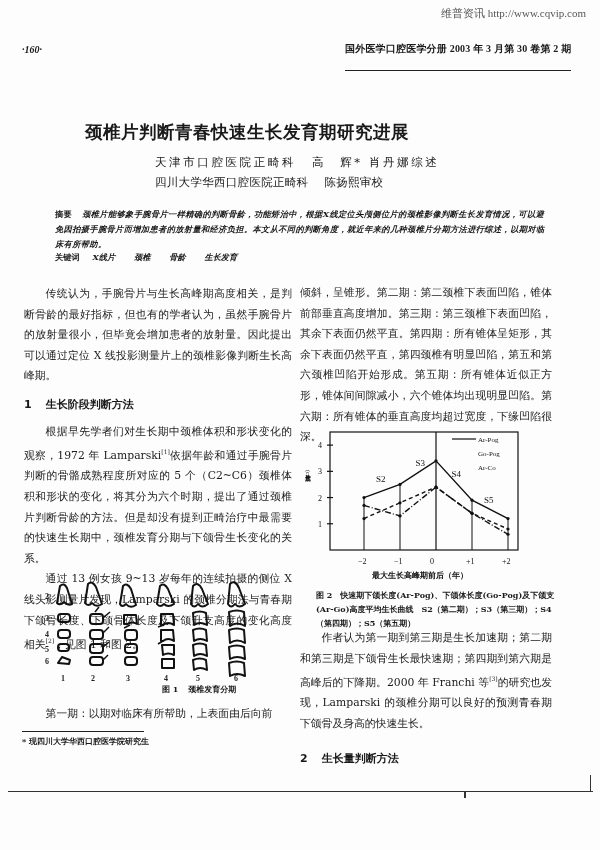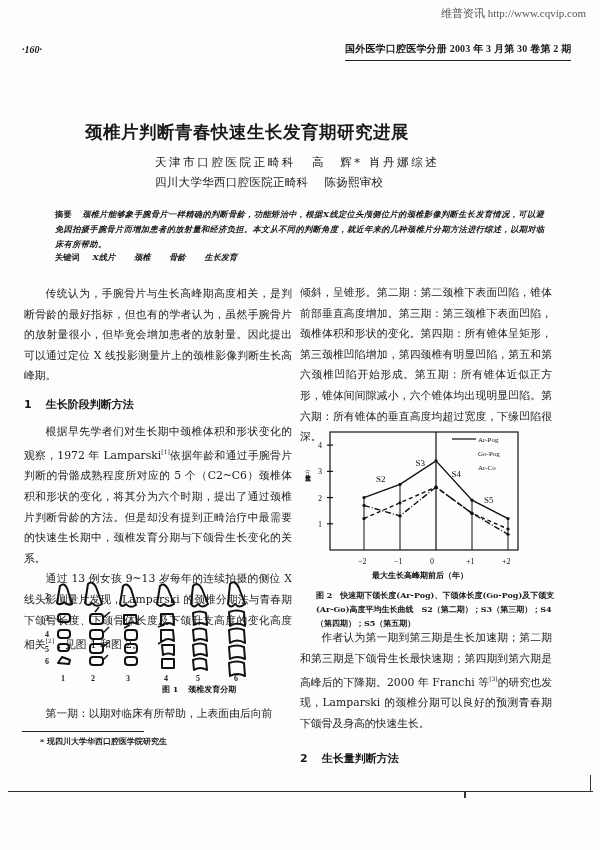--- a/index.html
+++ b/index.html
@@ -4,21 +4,21 @@
 <style>
   html, body { margin: 0; padding: 0; }
   body {
     width: 600px; height: 850px; position: relative; overflow: hidden;
     background: #fdfdfd; color: #1a1a1a;
     font-family: "DejaVu Serif", "Liberation Serif", serif;
   }
   .abs { position: absolute; }
   .watermark { top: 6px; right: 14px; font-size: 11px; color: #555; font-family: "Liberation Serif", serif; }
   .page-num { top: 44px; left: 22px; font-size: 10px; font-style: italic; font-weight: bold; font-family: "Liberation Serif", serif; }
-  .journal { top: 42px; left: 345px; font-size: 10px; font-weight: bold; letter-spacing: 0.2px; border-bottom: 1px solid #222; padding-bottom: 4px; font-family: "Liberation Serif", serif; }
+  .journal { top: 42px; left: 345px; font-size: 10px; font-weight: bold; letter-spacing: 0.2px; border-bottom: 1px solid #222; padding-bottom: 14px; font-family: "Liberation Serif", serif; }
   .title { top: 120px; left: 0; width: 494px; text-align: center; font-size: 17.5px; font-weight: bold; font-family: "DejaVu Sans", sans-serif; letter-spacing: 0.5px; }
   .author1 { top: 155px; left: 155px; font-size: 11.5px; letter-spacing: 2.6px; }
   .author2 { top: 175px; left: 155px; font-size: 11.5px; letter-spacing: 0.3px; }
   .author-name { margin-left: 16px; }
   .abstract { top: 207px; left: 55px; width: 495px; font-size: 8.2px; line-height: 15px; font-weight: bold; font-style: italic; letter-spacing: 0.4px; }
   .abstract .lbl { font-style: normal; font-weight: bold; margin-right: 10px; }
   .keywords { top: 252px; left: 55px; font-size: 8.2px; font-weight: bold; font-style: italic; }
   .keywords .lbl { font-style: normal; margin-right: 10px; }
   .keywords span.kw { margin-right: 16px; }
   .col { font-size: 10.8px; line-height: 20.6px; text-align: justify; }
@@ -27,21 +27,21 @@
   .col p { margin: 0; text-indent: 2em; }
   .col p.noindent { text-indent: 0; }
   .col h3 { margin: 8px 0 6px 0; font-size: 11px; font-weight: bold; font-family: "DejaVu Sans", sans-serif; }
   .col h3 .sec-num { margin-right: 14px; }
   sup { font-size: 6px; }
   .fig1 { top: 580px; left: 40px; width: 265px; height: 120px; }
   .fig1-caption { top: 684px; left: 118px; font-size: 8px; font-weight: bold; padding-left: 44px; }
   .fig1-caption .fig-lbl { margin-right: 10px; }
   .left-last { top: 707px; left: 24px; width: 268px; font-size: 10.8px; text-indent: 2em; }
   .footnote-rule { top: 731px; left: 22px; width: 122px; border-top: 1px solid #222; }
-  .footnote { top: 736px; left: 40px; font-size: 8px; font-weight: bold; }
+  .footnote { top: 736px; left: 22px; font-size: 8px; font-weight: bold; }
   .fig2 { top: 430px; left: 300px; width: 220px; height: 150px; }
   .fig2-caption { top: 588px; left: 316px; width: 240px; font-size: 8px; line-height: 14px; font-weight: bold; }
   .right-bottom { top: 628px; left: 300px; width: 252px; }
   .bottom-rule { top: 791px; left: 8px; width: 585px; border-top: 1px solid #333; }
   .bottom-tick { top: 775px; left: 590px; height: 16px; border-left: 1px solid #333; }
   .bottom-tick2 { top: 792px; left: 464px; height: 6px; border-left: 2px solid #333; }
   .chart-svg text { font-family: "Liberation Serif", serif; }
 </style>
 </head>
 <body>
@@ -143,21 +143,21 @@
 </div>
 <div class="abs fig1-caption">
   <span class="fig-lbl">图 1</span><span>颈椎发育分期</span>
 </div>
 
 <div class="abs left-last">第一期：以期对临床有所帮助，上表面由后向前</div>
 <div class="abs footnote-rule"></div>
 <div class="abs footnote">* 现四川大学华西口腔医学院研究生</div>
 
 <div class="abs col col-right">
-  <p class="noindent">倾斜，呈锥形。第二期：第二颈椎下表面凹陷，锥体前部垂直高度增加。第三期：第三颈椎下表面凹陷，颈椎体积和形状的变化。第四期：所有锥体呈矩形，第三颈椎凹陷增加，第四颈椎有明显凹陷，第五和第六颈椎凹陷开始形成。第五期：所有锥体近似正方形，锥体间间隙减小，六个锥体均出现明显凹陷。第六期：所有锥体的垂直高度均超过宽度，下缘凹陷很深。</p>
+  <p class="noindent">倾斜，呈锥形。第二期：第二颈椎下表面凹陷，锥体前部垂直高度增加。第三期：第三颈椎下表面凹陷，其余下表面仍然平直。第四期：所有锥体呈矩形，其余下表面仍然平直，第四颈椎有明显凹陷，第五和第六颈椎凹陷开始形成。第五期：所有锥体近似正方形，锥体间间隙减小，六个锥体均出现明显凹陷。第六期：所有锥体的垂直高度均超过宽度，下缘凹陷很深。</p>
 </div>
 
 <div class="abs fig2">
   <svg class="chart-svg" id="chart" width="220" height="150" viewBox="0 0 220 150">
     <g id="chart-axes" stroke="#111" stroke-width="1.2" fill="none">
         <rect x="30" y="2" width="188" height="118"></rect>
         <line x1="136" y1="2" x2="136" y2="120"></line>
         <line x1="64" y1="67.55555555555556" x2="64" y2="120" stroke-width="1"></line>
         <line x1="100" y1="54.44444444444444" x2="100" y2="120" stroke-width="1"></line>
         <line x1="172" y1="70.17777777777778" x2="172" y2="120" stroke-width="1"></line>

